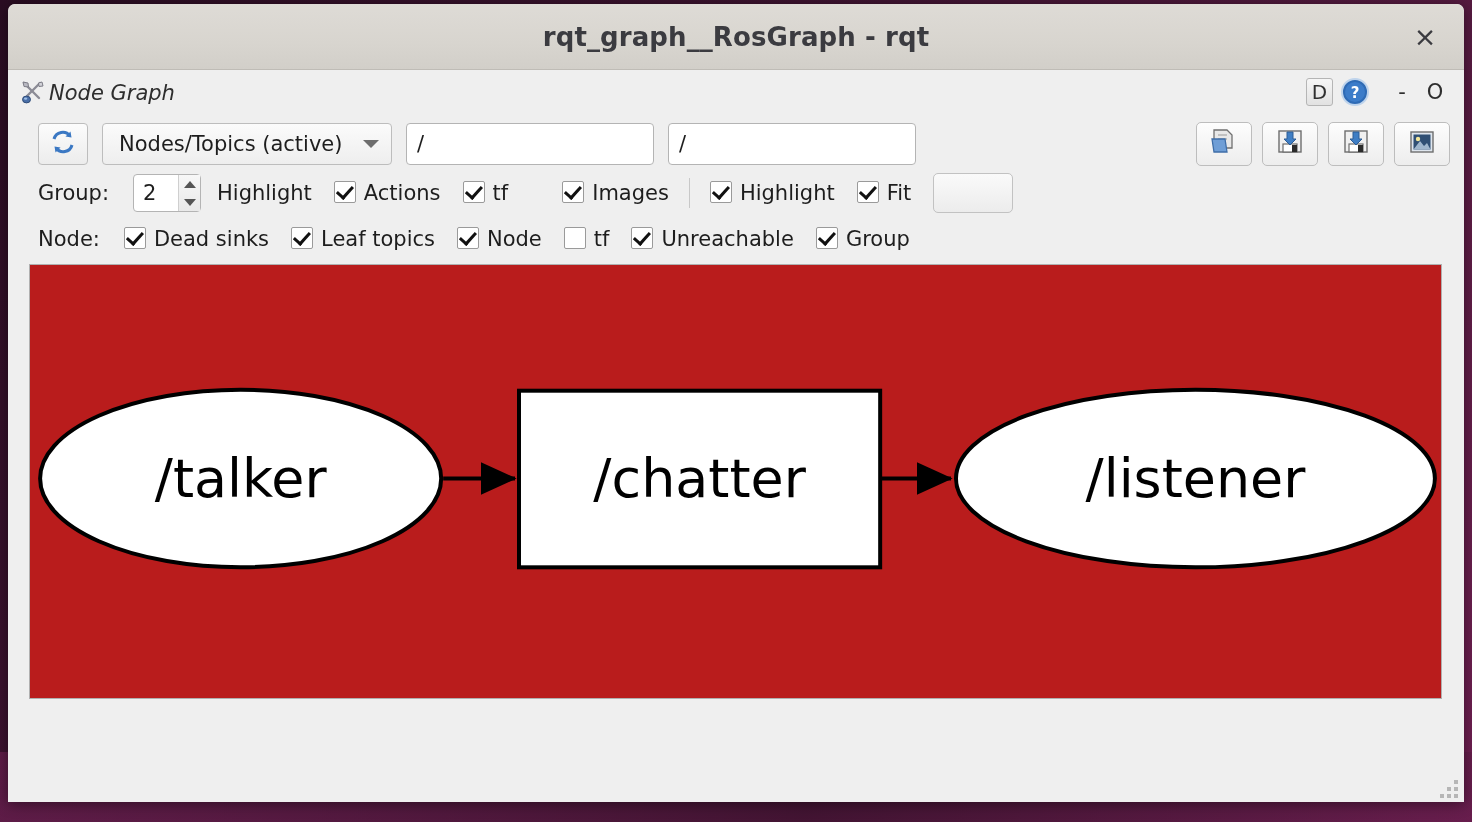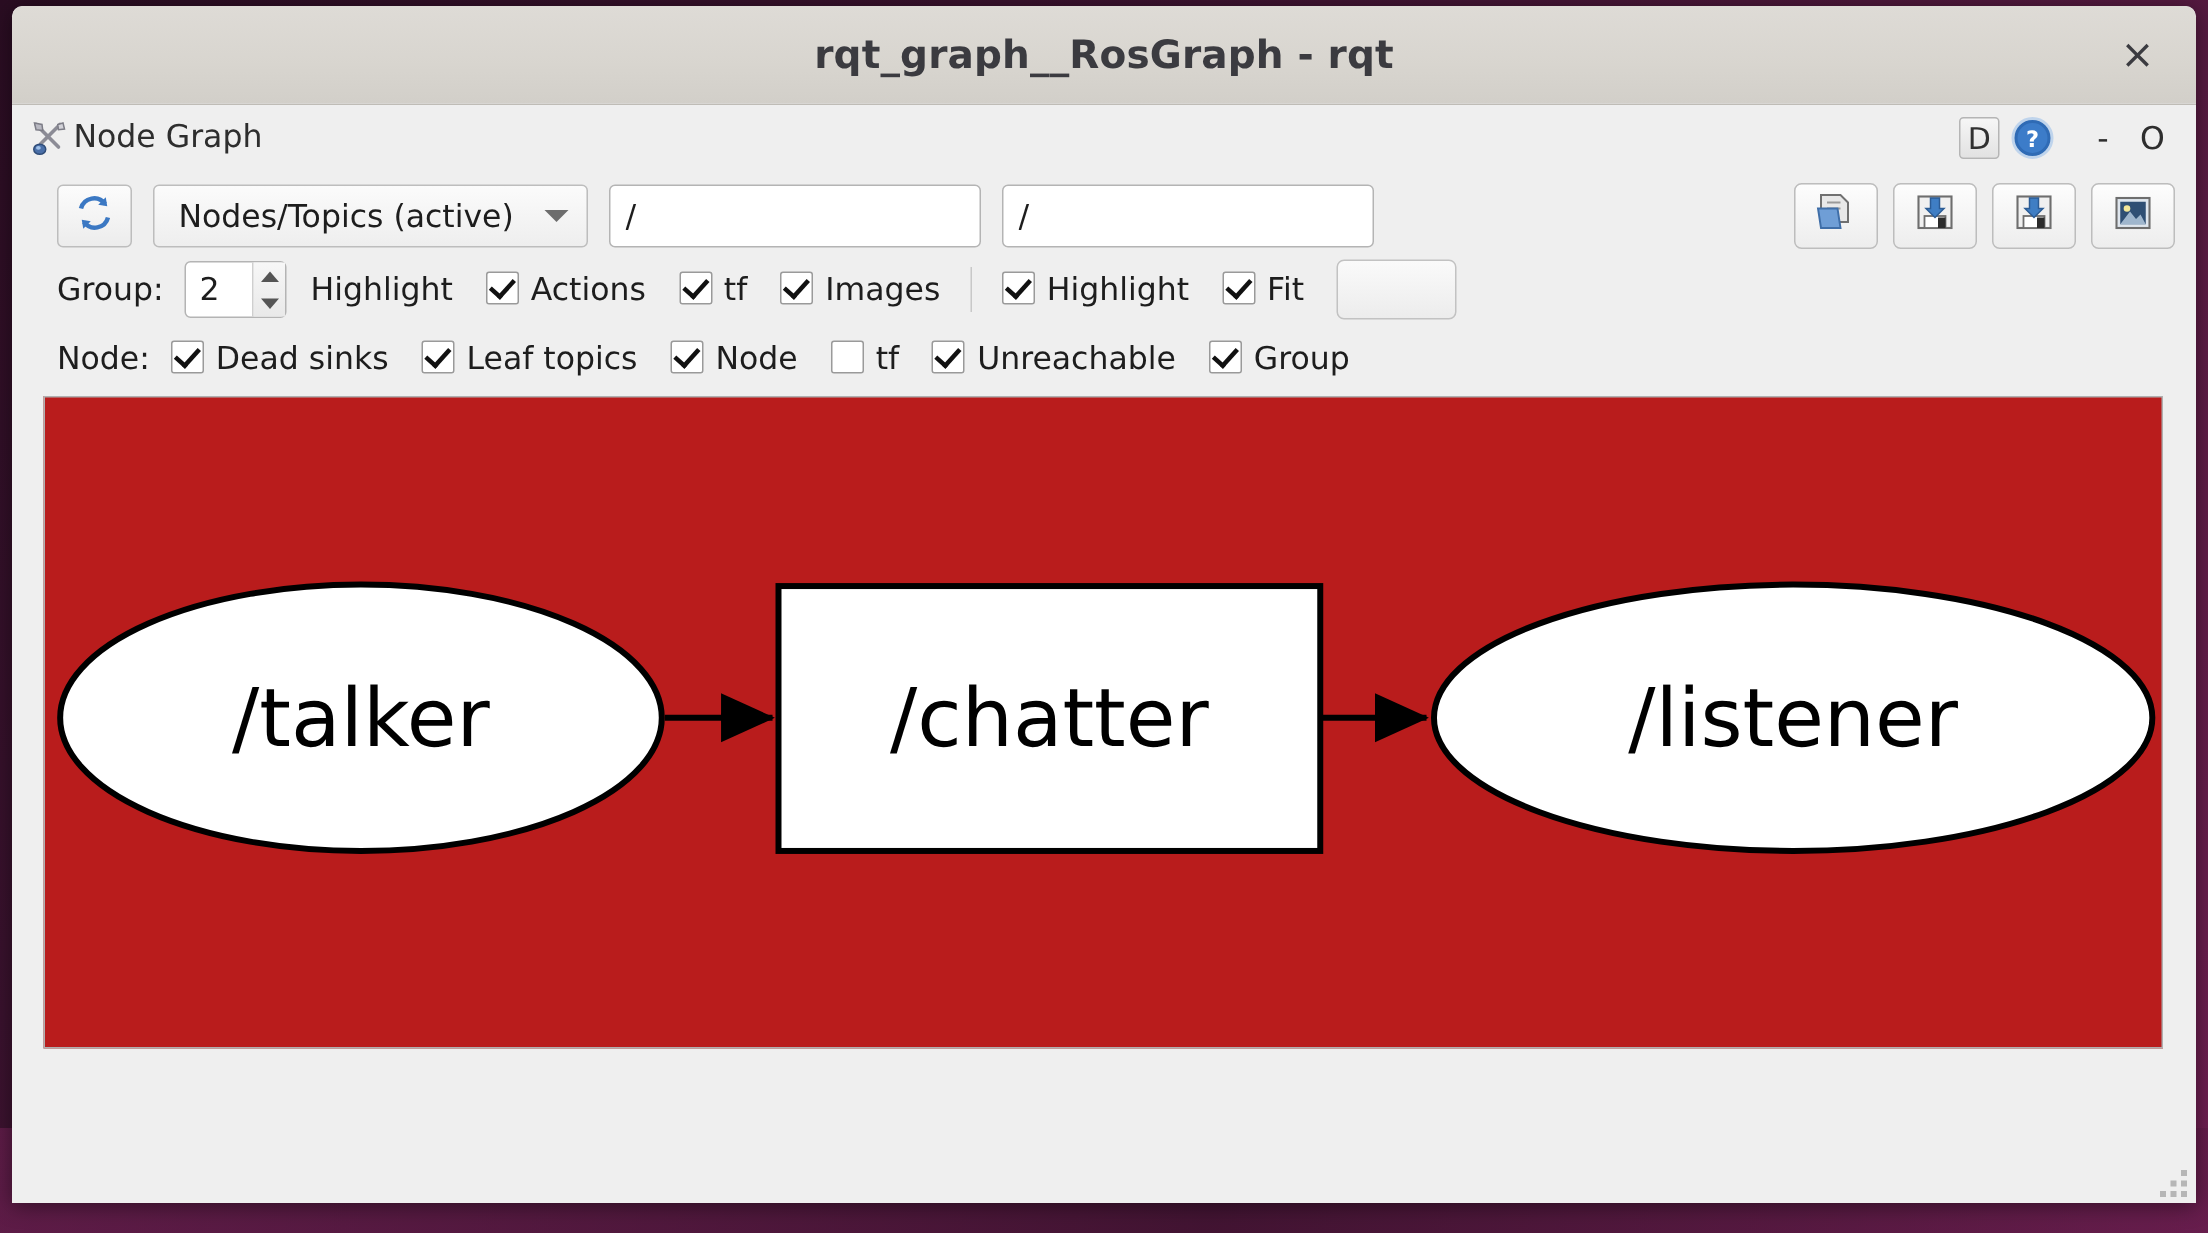--- a/index.html
+++ b/index.html
@@ -73,24 +73,25 @@
     position: relative;
     height: 44px;
     flex: 0 0 44px;
     background: #efefef;
     display: flex;
     align-items: center;
     padding: 0 14px 0 12px;
   }
   .plugin-title {
     display: flex;
-    align-items: flex-start;
+    align-items: flex-end;
     gap: 3px;
     font-size: 21px;
     color: #2e2e2e;
+    font-style: italic;
   }
   .tools-icon { width: 26px; height: 26px; display: block; }
 
   .header-right {
     position: absolute;
     right: 16px; top: 50%;
     transform: translateY(-50%);
     display: flex;
     align-items: center;
     gap: 7px;
@@ -183,21 +184,21 @@
   }
 
   
   .row2, .row3 {
     display: flex;
     align-items: center;
     height: 46px;
     font-size: 21px;
     color: #1d1d1d;
   }
-  .row-label { margin-right: 14px; }
+  .row-label { margin-right: 24px; }
   .spin {
     width: 68px; height: 38px;
     border: 1px solid #b4b4b4;
     border-radius: 4px;
     background: #ffffff;
     display: flex;
     align-items: stretch;
     margin-right: 16px;
   }
   .spin-val {
@@ -222,21 +223,21 @@
   .spin-up { border-bottom: 7px solid #555; }
   .spin-down { border-top: 7px solid #555; }
 
   .cb-group {
     display: flex;
     gap: 8px;
     margin-right: 22px;
     cursor: pointer;
     white-space: nowrap;
   }
-  .cb-group.nogap { margin-right: 18px; }
+  .cb-group.nogap { margin-right: 18px; margin-left: 32px; }
   .cb {
     width: 22px; height: 22px;
     border: 1px solid #9a9a9a;
     border-radius: 2px;
     background: #ffffff;
     display: flex; align-items: center; justify-content: center;
     flex: 0 0 auto;
   }
   .cb.checked::after {
     content: "";

